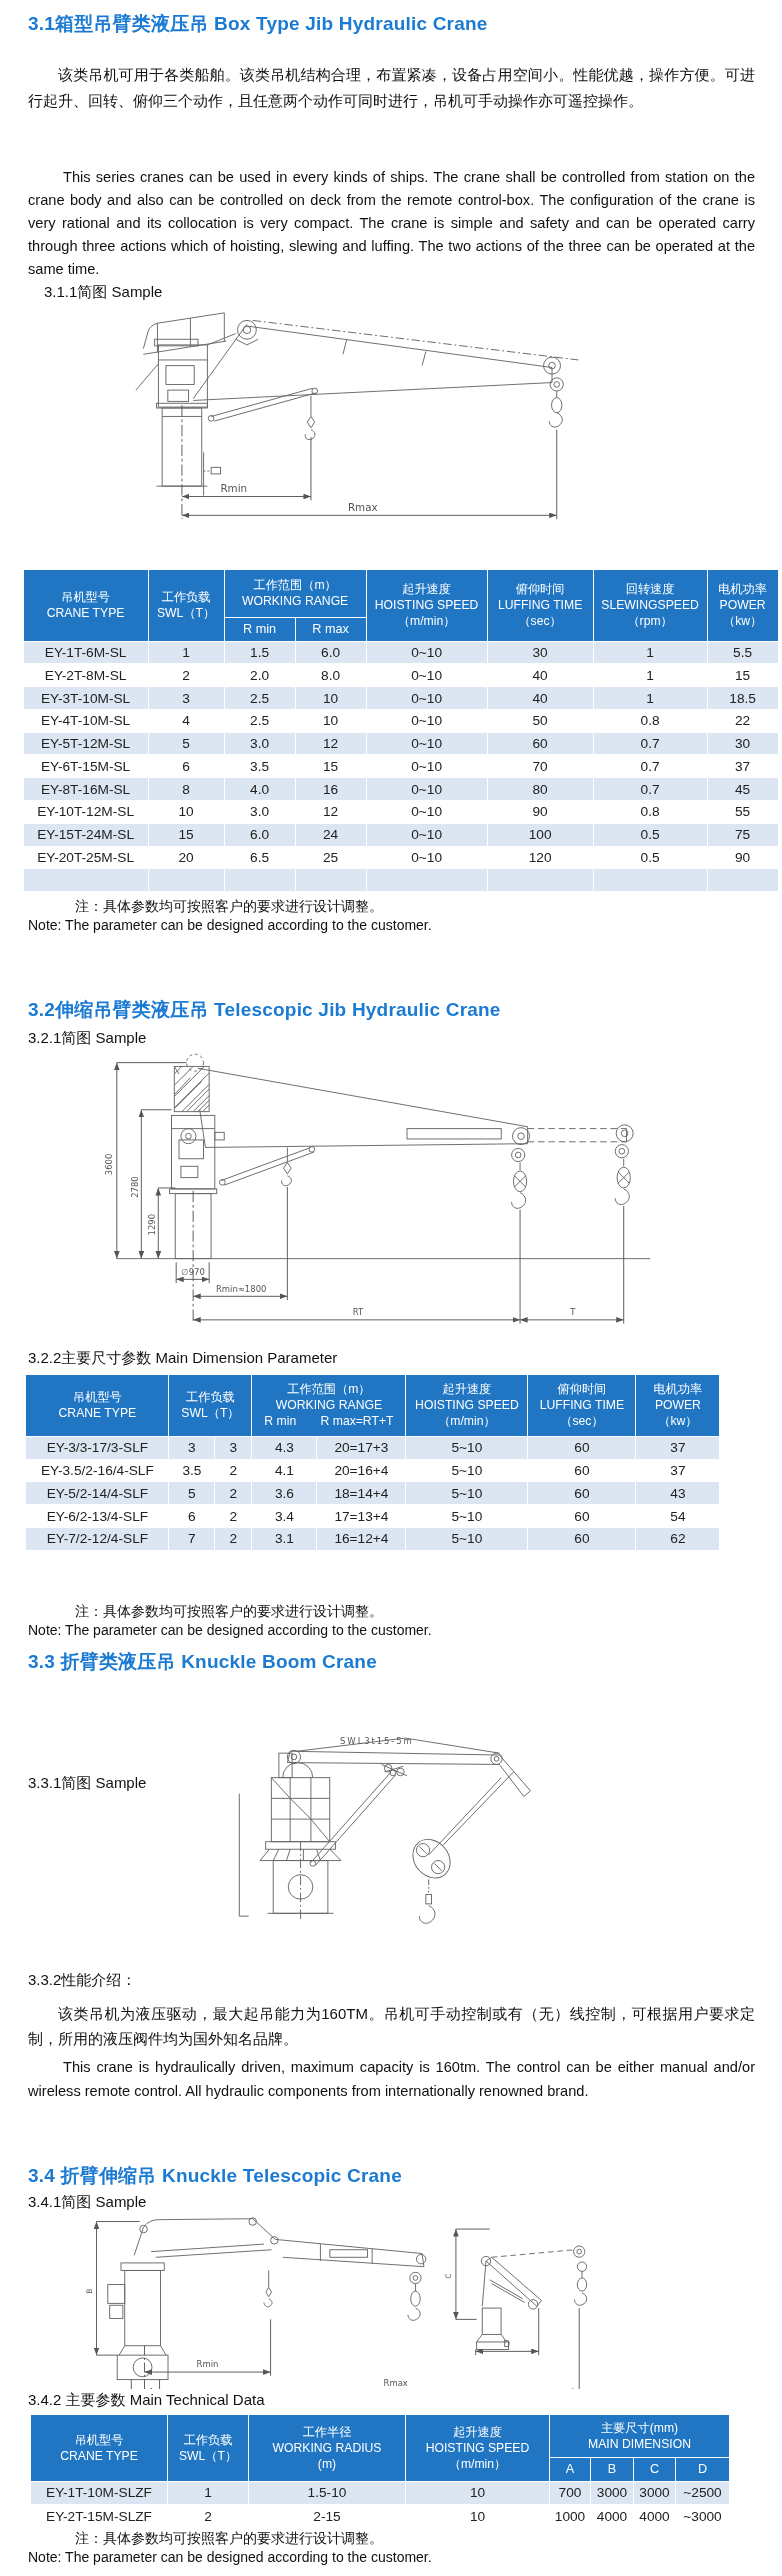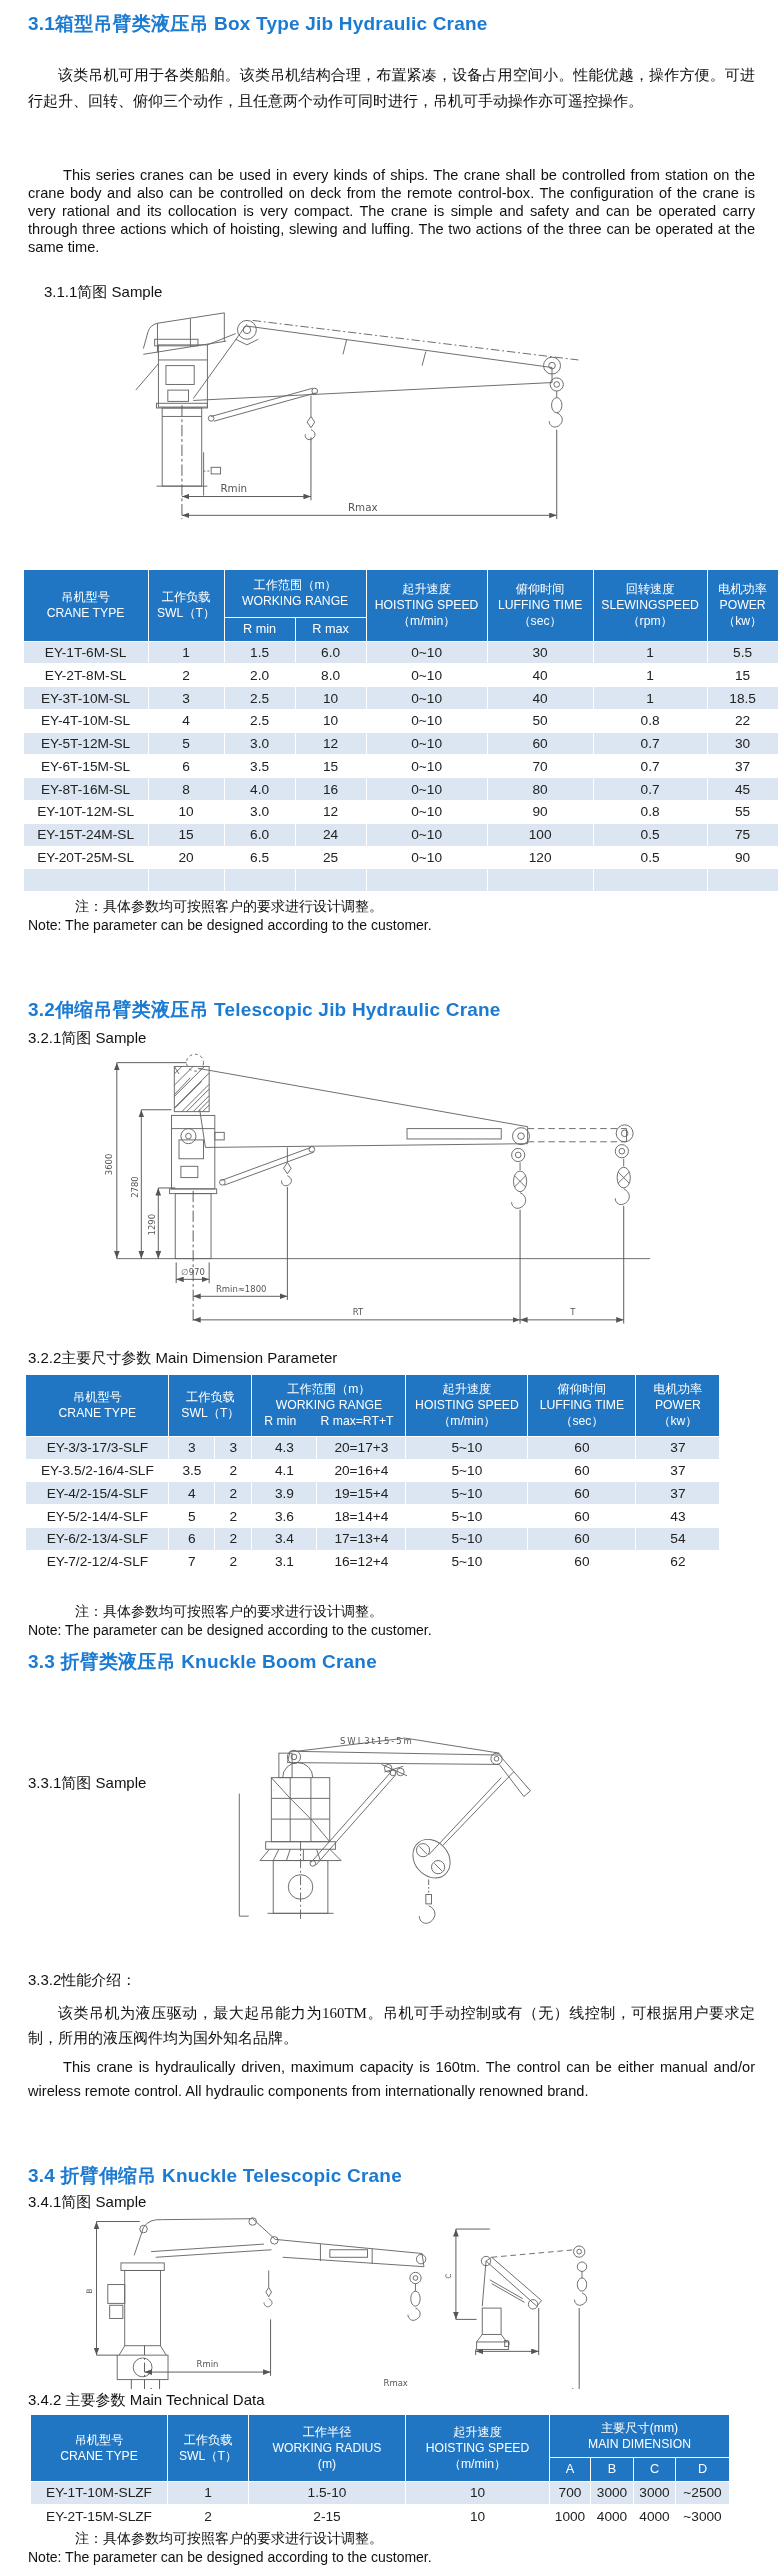--- a/index.html
+++ b/index.html
@@ -5,21 +5,21 @@
   html,body{margin:0;padding:0;}
   body{
     width:782px;height:2576px;position:relative;background:#ffffff;
     font-family:"Liberation Sans","DejaVu Sans",sans-serif;color:#1b1b1b;
     overflow:hidden;
   }
   .abs{position:absolute;}
   .sec-title{color:#1b7ad2;font-size:19px;font-weight:bold;letter-spacing:0.2px;}
   .sub-title{font-size:15px;color:#111;}
   .cn-para{font-size:15px;line-height:26px;text-align:justify;text-indent:2em;color:#111;}
-  .en-para{font-size:14.6px;line-height:18px;text-align:justify;text-indent:2.4em;color:#111;}
+  .en-para{font-size:14.6px;line-height:23px;text-align:justify;text-indent:2.4em;color:#111;}
   .note{font-size:14px;line-height:19px;color:#111;}
   .note .cn{display:block;margin-left:47px;}
   .note .en{display:block;}
   table.tbl{border-collapse:collapse;table-layout:fixed;}
   .tbl th{
     background:#2176c4;color:#fff;font-weight:normal;font-size:12.2px;line-height:1.32;
     white-space:pre-line;text-align:center;vertical-align:middle;
     border:1.9px solid #fff;padding:1.9px 0.9px;
   }
   .tbl td{
@@ -383,30 +383,20 @@
         <td>EY-3.5/2-16/4-SLF</td>
         <td>3.5</td>
         <td>2</td>
         <td>4.1</td>
         <td>20=16+4</td>
         <td>5~10</td>
         <td>60</td>
         <td>37</td>
       </tr>
       <tr>
-        <td>EY-4/2-15/4-SLF</td>
-        <td>4</td>
-        <td>2</td>
-        <td>3.9</td>
-        <td>19=15+4</td>
-        <td>5~10</td>
-        <td>60</td>
-        <td>37</td>
-      </tr>
-      <tr>
         <td>EY-5/2-14/4-SLF</td>
         <td>5</td>
         <td>2</td>
         <td>3.6</td>
         <td>18=14+4</td>
         <td>5~10</td>
         <td>60</td>
         <td>43</td>
       </tr>
       <tr>
@@ -482,21 +472,21 @@
     <path d="M319,146 L319,230" stroke-dasharray="10 3 2 3"></path>
 
     <path d="M455,186 L455,200" stroke-dasharray="6 2 2 2"></path>
     <rect x="452" y="202" width="6" height="10"></rect>
     <path d="M455,214 c8,3 9,12 2,17 c-6,4 -12,0 -12,-6"></path>
   </g>
   <text x="400" y="42" font-size="9" letter-spacing="2" text-anchor="middle">SWL3t15-5m</text>
 </svg>
 
 <div class="abs sub-title" style="top:1971px;left:28px;">3.3.2性能介绍：</div>
-<div class="abs cn-para" style="top:2001px;left:28px;width:727px;line-height:25.4px;font-family:Liberation Serif, serif;">该类吊机为液压驱动，最大起吊能力为160TM。吊机可手动控制或有（无）线控制，可根据用户要求定制，所用的液压阀件均为国外知名品牌。</div>
+<div class="abs cn-para" style="top:2001px;left:28px;width:727px;line-height:25.4px;">该类吊机为液压驱动，最大起吊能力为160TM。吊机可手动控制或有（无）线控制，可根据用户要求定制，所用的液压阀件均为国外知名品牌。</div>
 <div class="abs en-para" style="top:2056px;left:28px;width:727px;line-height:23.6px;">This crane is hydraulically driven, maximum capacity is 160tm. The control can be either manual and/or wireless remote control. All hydraulic components from internationally renowned brand.</div>
 
 <div class="abs sec-title" style="top:2163px;left:28px;">3.4 折臂伸缩吊 Knuckle Telescopic Crane</div>
 <div class="abs sub-title" style="top:2193px;left:28px;">3.4.1简图 Sample</div>
 
 <svg class="abs" style="top:2214px;left:0;" width="782" height="175" viewBox="0 0 830 186">
   <defs>
     <marker id="a4" markerWidth="9" markerHeight="6" refX="8" refY="3" orient="auto-start-reverse">
       <path d="M0,0 L8,3 L0,6 z" fill="#555"></path>
     </marker>

